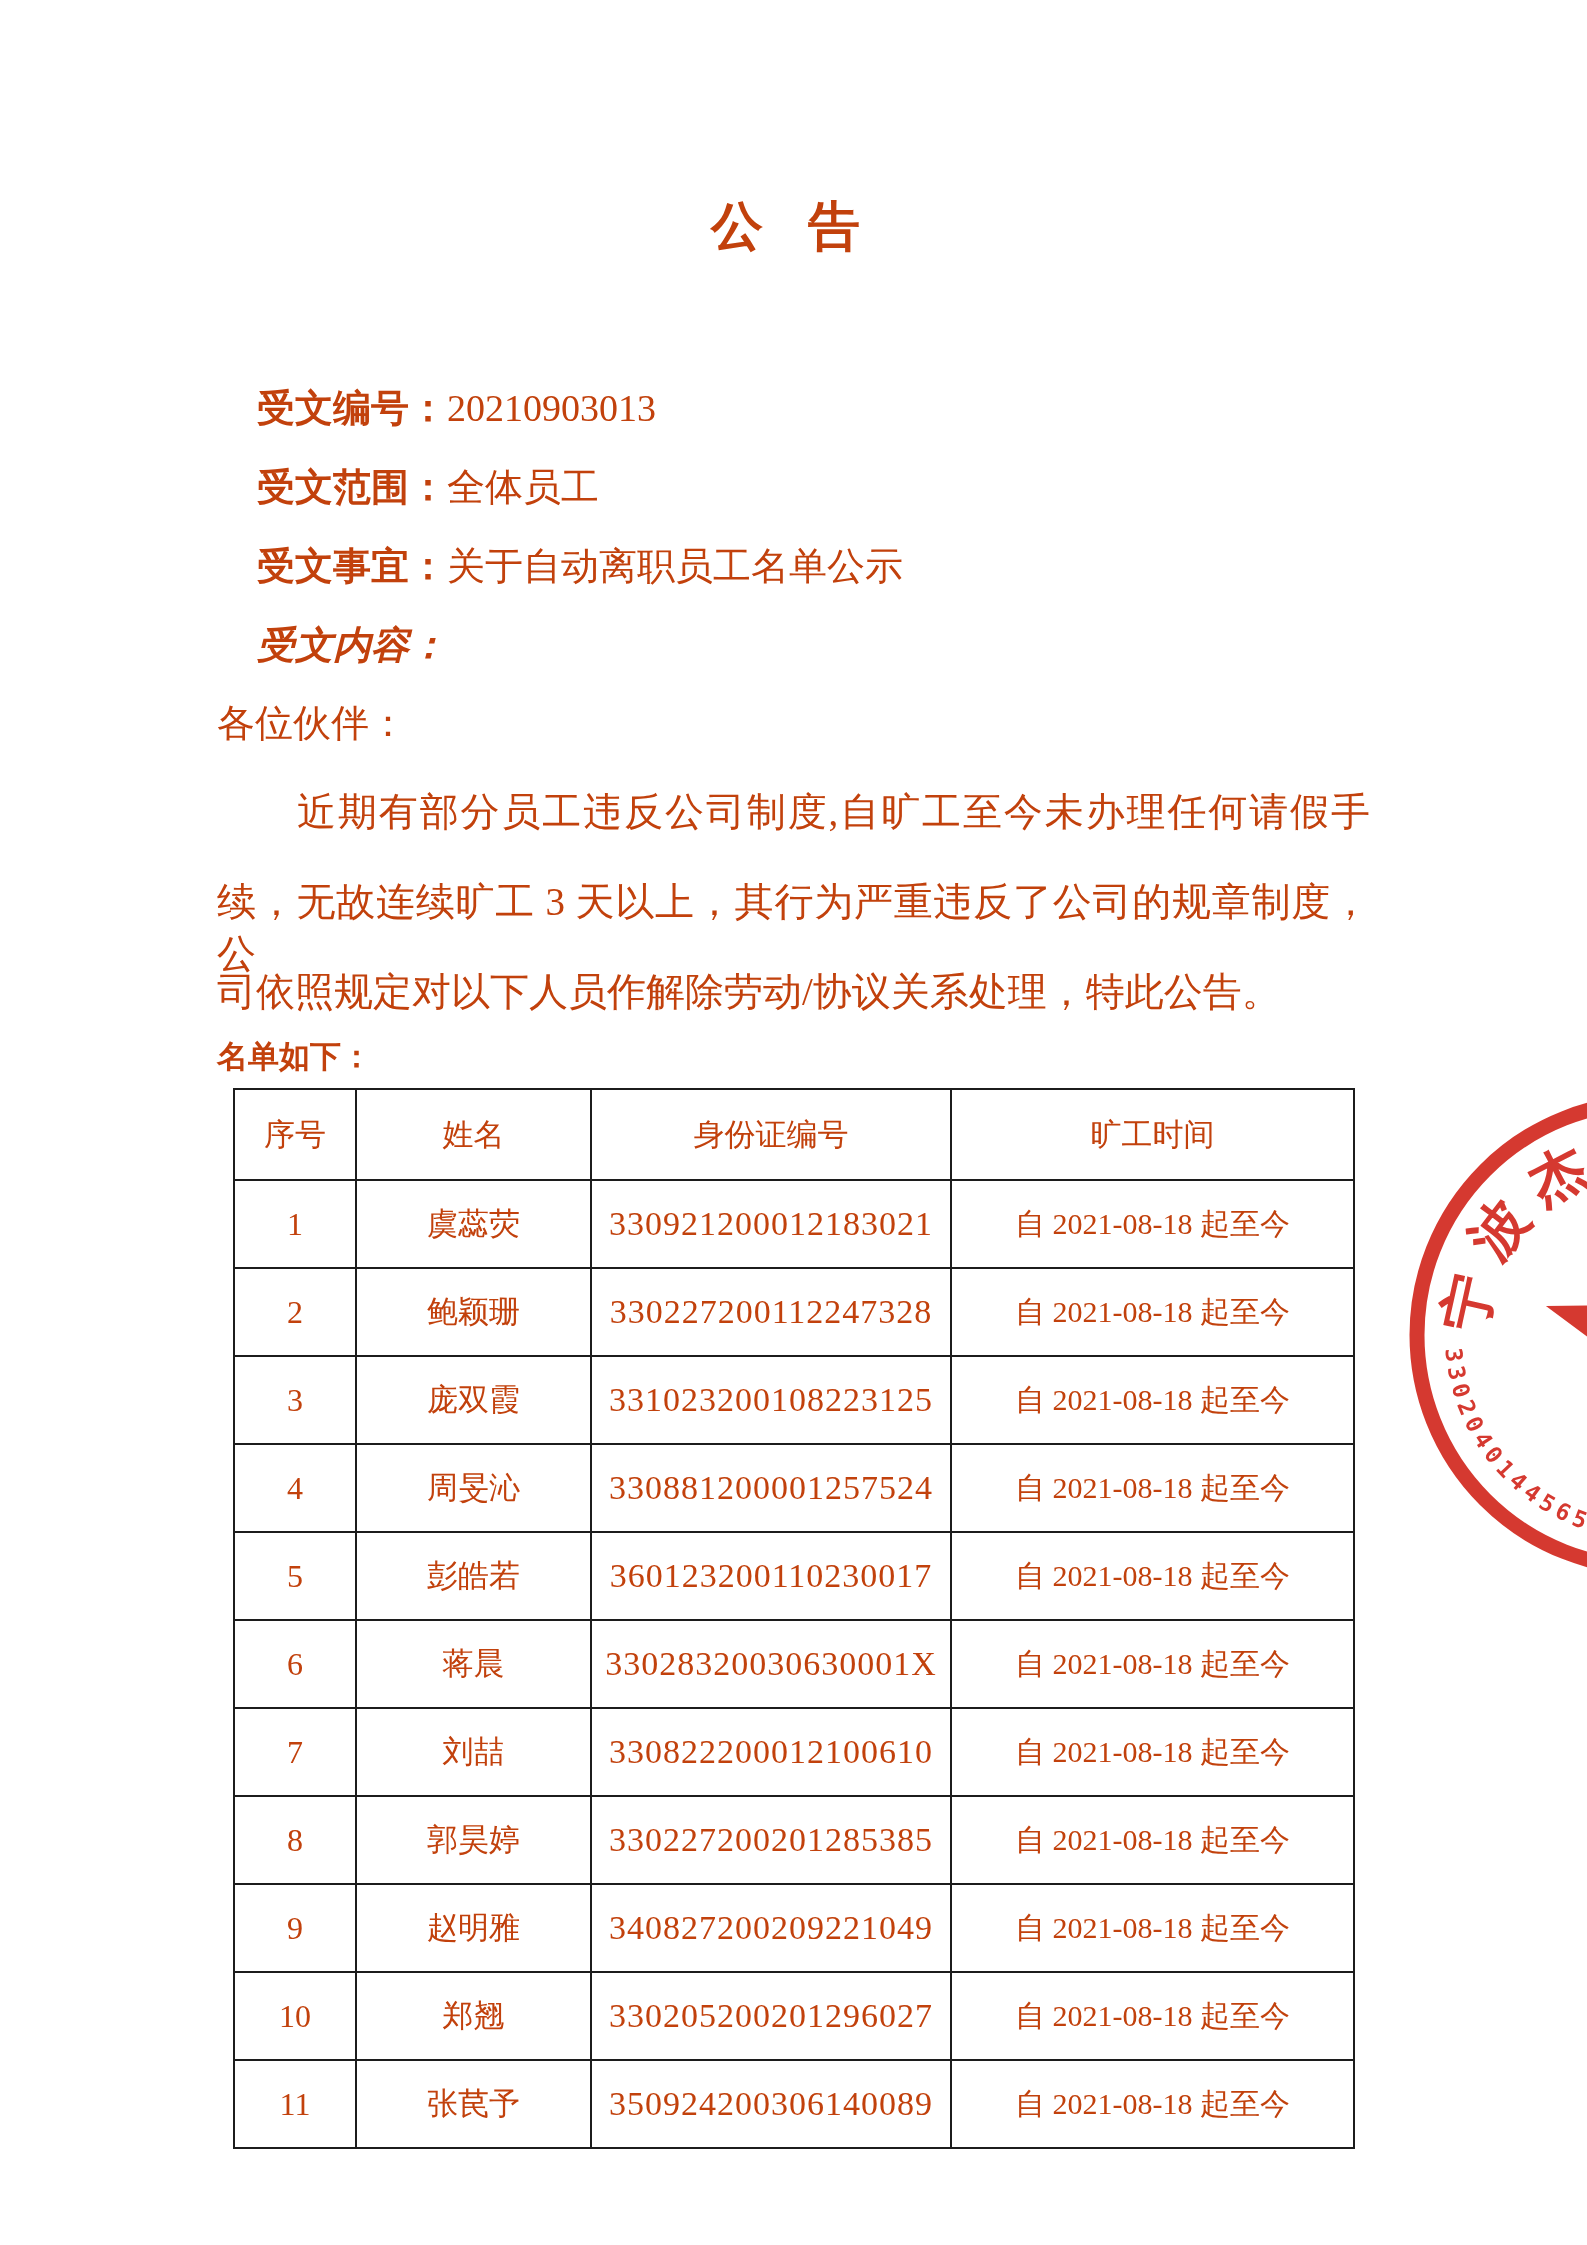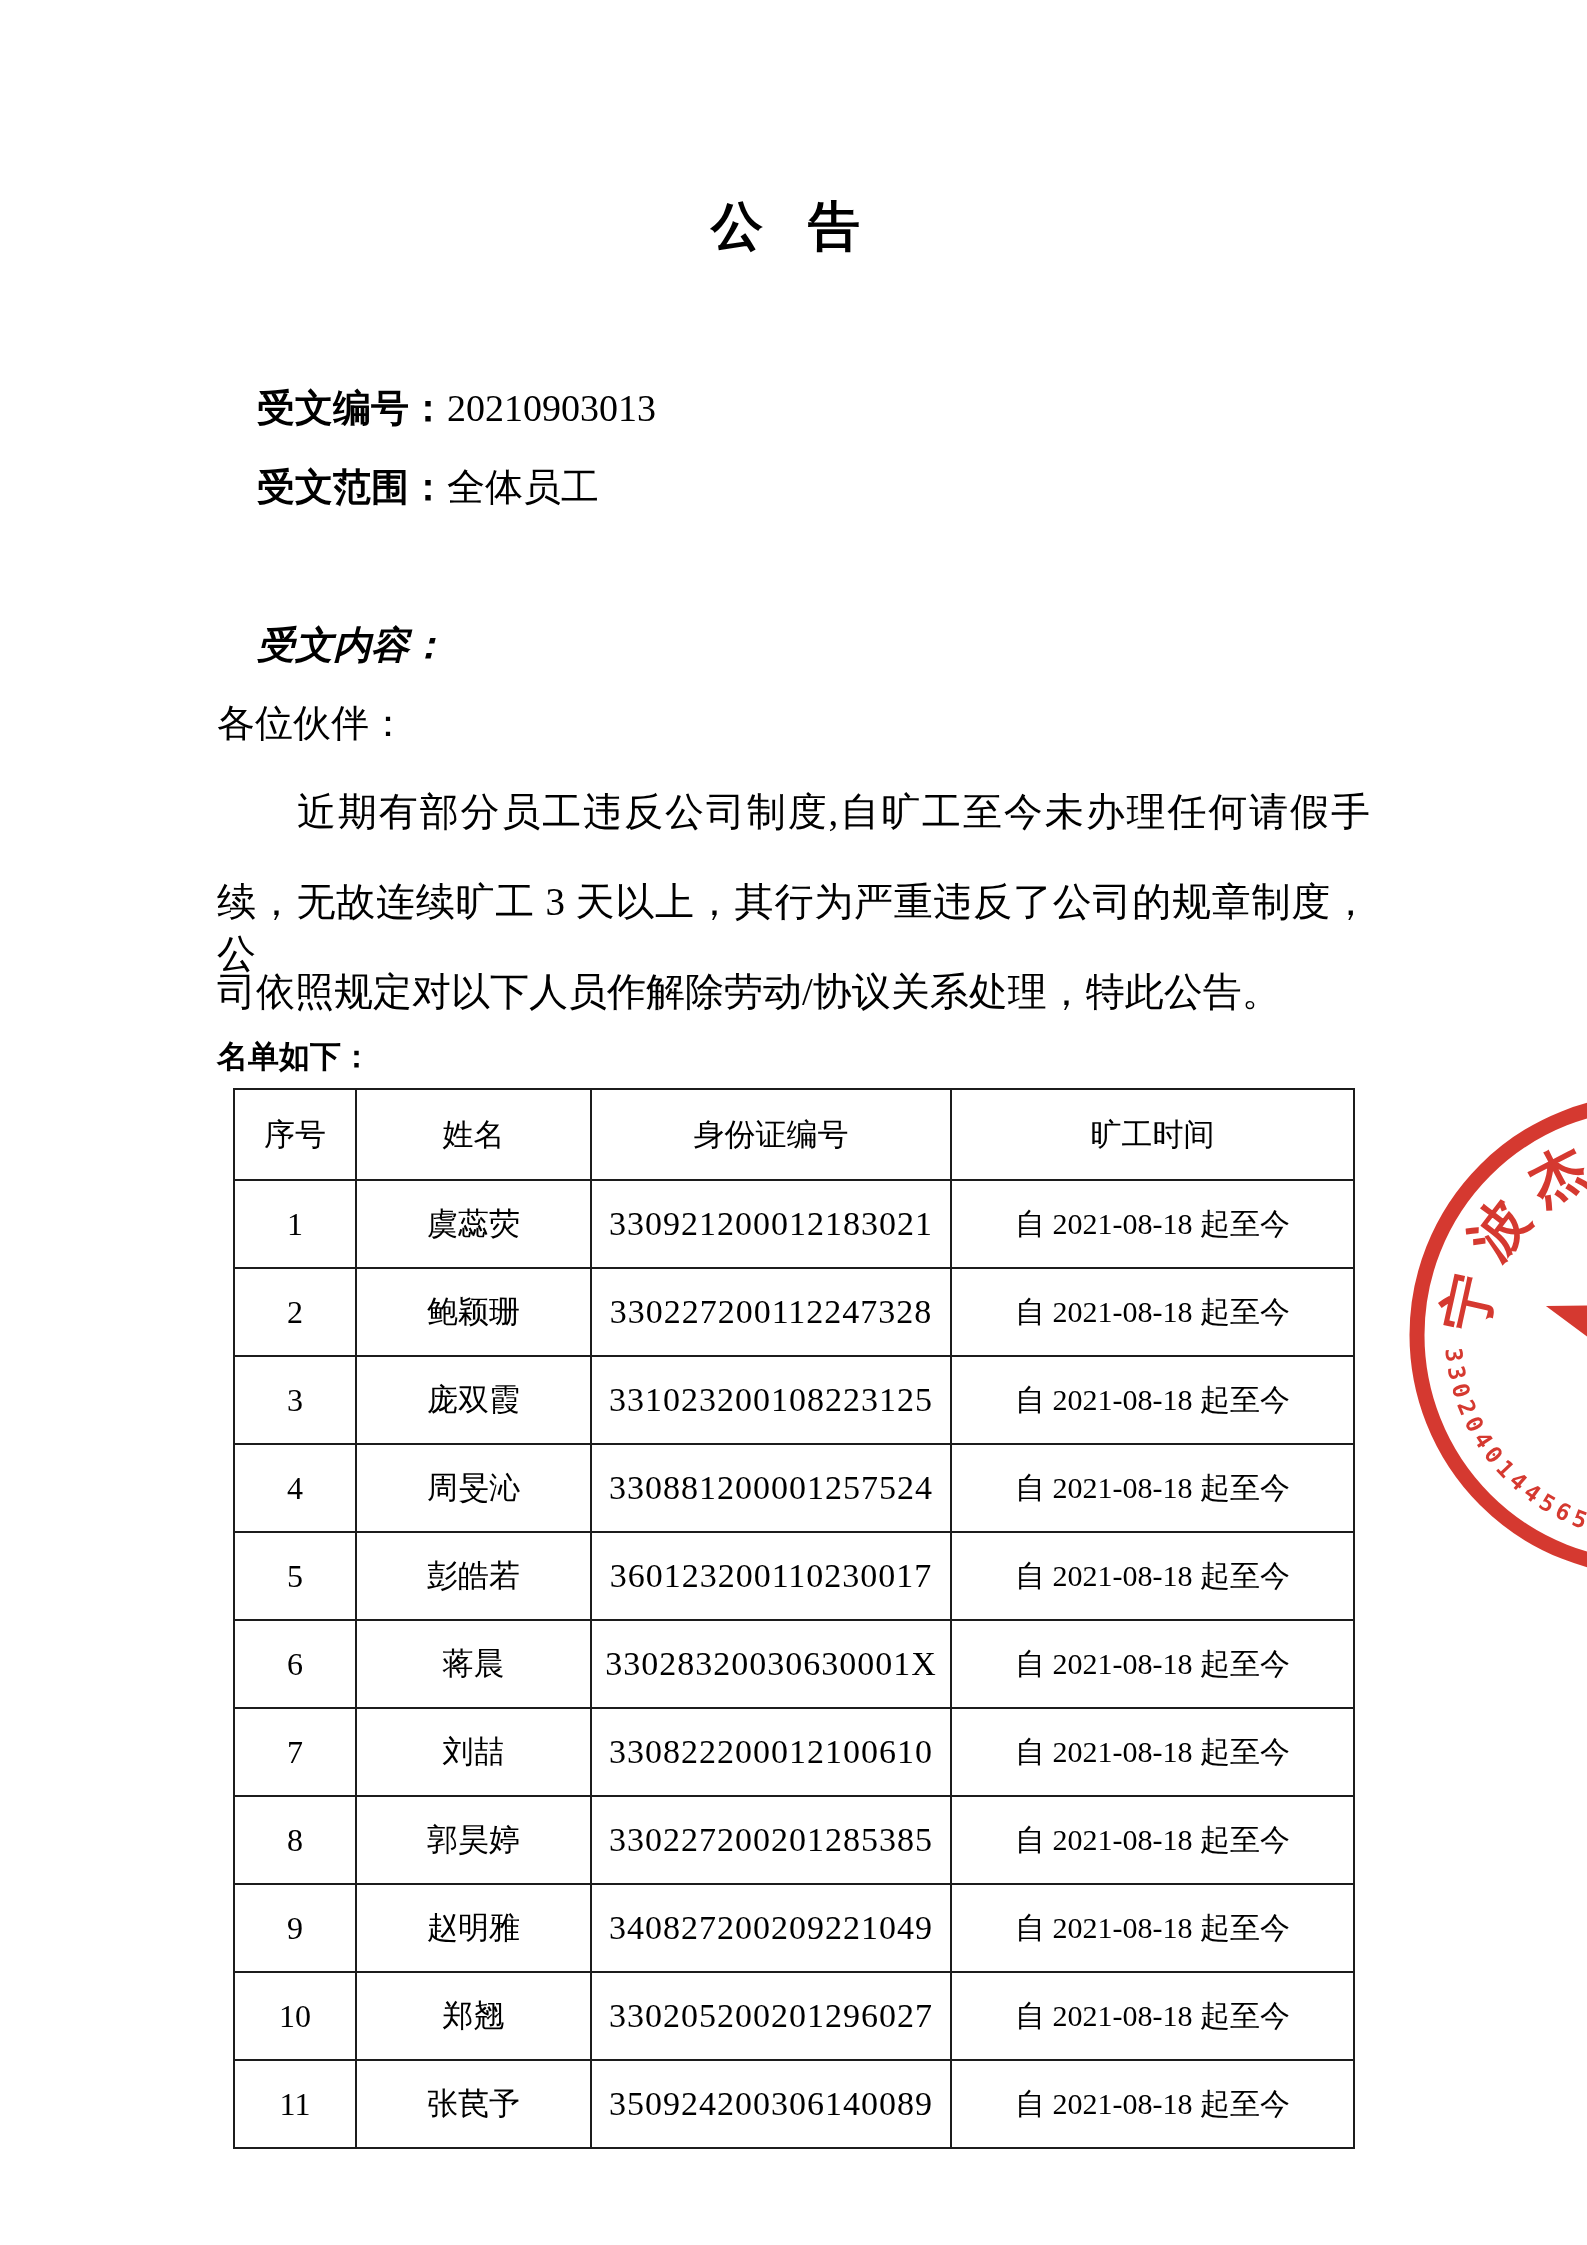--- a/index.html
+++ b/index.html
@@ -2,21 +2,21 @@
 <html><head>
 <meta charset="utf-8">
 <style>
   html,body{margin:0;padding:0;background:#888;}
   .page{
     position:relative;
     width:1587px;height:2245px;
     margin:0 auto;
     background:#ffffff;
     font-family:"Liberation Serif","DejaVu Serif",serif;
-    color:#000000;
+    color:#c2410c;
     overflow:hidden;
   }
   .doc-title{
     position:absolute;top:192px;left:0;width:100%;
     text-align:center;
     font-size:52px;font-weight:bold;
     letter-spacing:16px;
   }
   .field-row{
     position:absolute;left:217px;
@@ -81,20 +81,23 @@
 
 <div class="page">
 
   <div class="doc-title">公 告</div>
 
   <div class="field-row" style="top:383px;">
     <span class="field-label">受文编号：</span><span class="field-value">20210903013</span>
   </div>
   <div class="field-row" style="top:462px;">
     <span class="field-label">受文范围：</span><span class="field-value">全体员工</span>
+  </div>
+  <div class="field-row" style="top:541px;">
+    <span class="field-label">受文事宜：</span><span class="field-value">关于自动离职员工名单公示</span>
   </div>
   <div class="field-row" style="top:620px;font-style:italic;">
     <span class="field-label">受文内容：</span><span class="field-value"></span>
   </div>
 
   <div class="salutation">各位伙伴：</div>
 
   <div class="body-line first" style="top:786px;">近期有部分员工违反公司制度,自旷工至今未办理任何请假手</div>
   <div class="body-line" style="top:876px;">续，无故连续旷工 3 天以上，其行为严重违反了公司的规章制度，公</div>
   <div class="body-line last" style="top:966px;">司依照规定对以下人员作解除劳动/协议关系处理，特此公告。</div>

